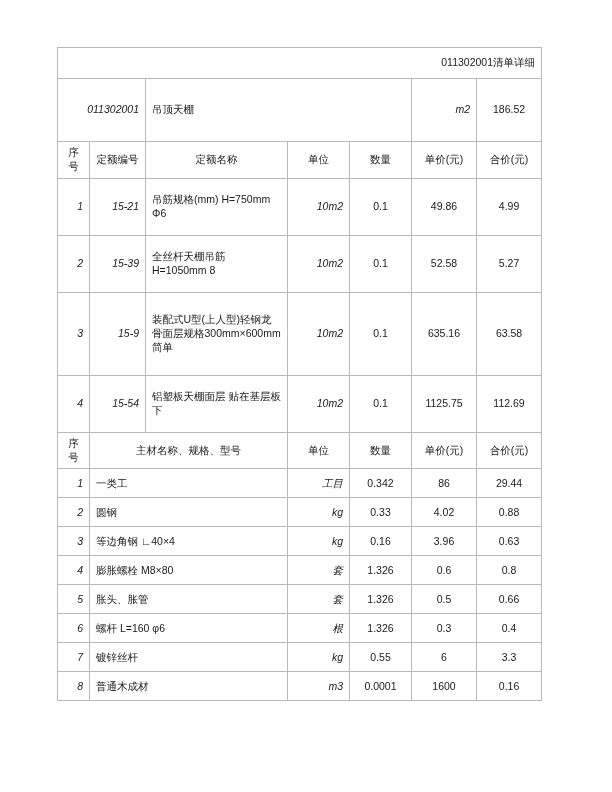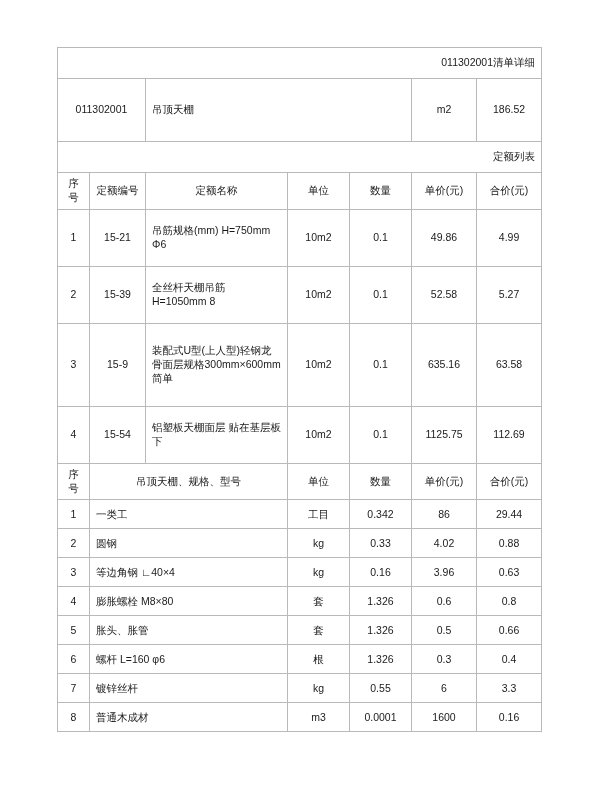--- a/index.html
+++ b/index.html
@@ -33,21 +33,21 @@
   table.detail td {
     border: 1px solid #b9b9b9;
     padding: 4px 6px;
     vertical-align: middle;
     line-height: 1.32;
     word-wrap: break-word;
     overflow-wrap: break-word;
   }
 
   
-  .c  { text-align: center; }
+  .c  { text-align: right; font-style: italic; }
   .l  { text-align: left; }
   .r  { text-align: center; }
 
   
   .banner {
     text-align: right;
     height: 22px;
   }
 
   
@@ -98,23 +98,20 @@
       </tr>
 
 
       <tr class="item-row">
         <td colspan="2" class="c nowrap">011302001</td>
         <td colspan="3" class="l">吊顶天棚</td>
         <td class="c">m2</td>
         <td class="r">186.52</td>
       </tr>
 
-      <tr>
-        <td class="banner" colspan="7">定额列表</td>
-      </tr>
 
       <tr class="hdr">
         <td>序号</td>
         <td>定额编号</td>
         <td>定额名称</td>
         <td>单位</td>
         <td>数量</td>
         <td>单价(元)</td>
         <td>合价(元)</td>
       </tr>
@@ -156,21 +153,21 @@
         <td class="l">铝塑板天棚面层 贴在基层板下</td>
         <td class="c">10m2</td>
         <td class="r">0.1</td>
         <td class="r">1125.75</td>
         <td class="r">112.69</td>
       </tr>
 
 
       <tr class="hdr">
         <td>序号</td>
-        <td colspan="2">吊顶天棚、规格、型号</td>
+        <td colspan="2">主材名称、规格、型号</td>
         <td>单位</td>
         <td>数量</td>
         <td>单价(元)</td>
         <td>合价(元)</td>
       </tr>
 
       <tr class="qd-row">
         <td class="c">1</td>
         <td class="l" colspan="2">一类工</td>
         <td class="c">工目</td>

